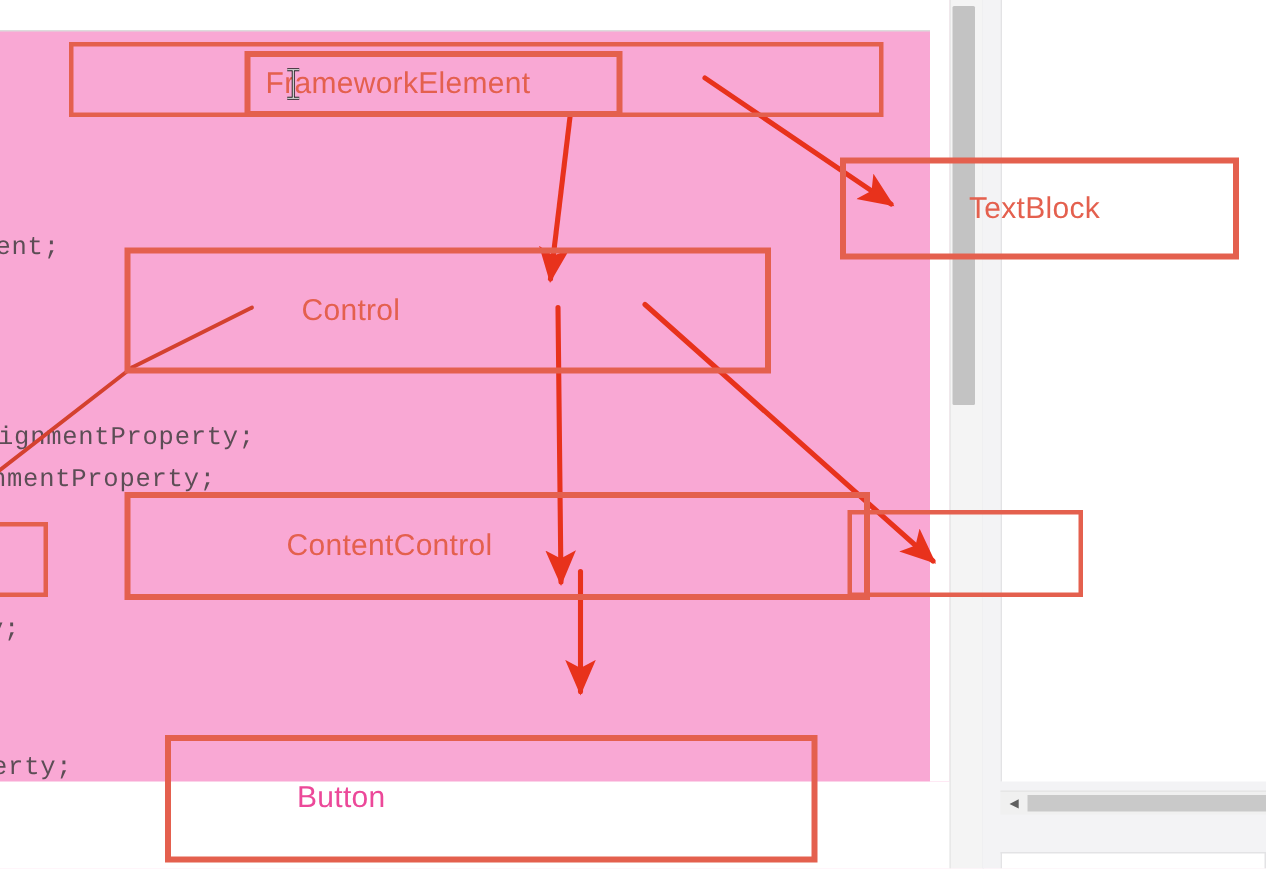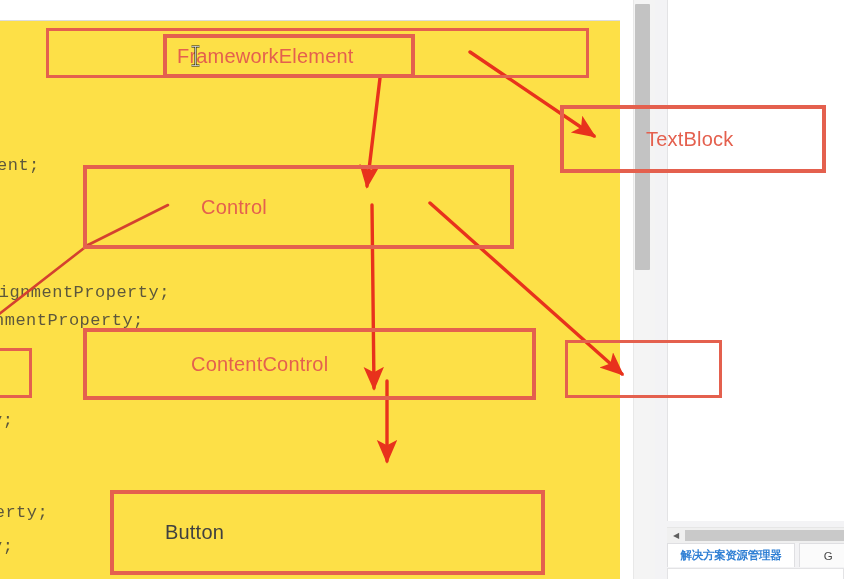--- a/index.html
+++ b/index.html
@@ -22,22 +22,22 @@
     height: 579px;
     overflow: hidden;
     background: #ffffff;
   }
 
   
   .editor-pane {
     position: absolute;
     left: 0; top: 0;
     width: 633px;
-    height: 579px;
-    background: #fde047;
+    height: 521px;
+    background: #f9a8d4;
     overflow: hidden;
   }
   .editor-toprule {
     position: absolute;
     left: 0; top: 20px;
     width: 620px;
     height: 1px;
     background: #dcdcdc;
   }
   .editor-topstrip {
@@ -250,24 +250,20 @@
     <div class="rp-inner">
       <div class="rp-ghost" style="left:46px; top:2px;">&nbsp;</div>
       <div class="rp-ghost" style="left:96px; top:3px;">&nbsp;</div>
     </div>
 
     <div class="rp-hscroll">
       <div class="rp-hscroll-btn">◀</div>
       <div class="rp-hscroll-thumb"></div>
     </div>
 
-    <div class="rp-tabstrip">
-      <div class="rp-tab active">解决方案资源管理器</div>
-      <div class="rp-tab secondary">G</div>
-    </div>
 
     <div class="rp-bottom-box"></div>
   </div>
 
   <div class="overlay">
     <svg width="844" height="579" viewBox="0 0 844 579" style="position:absolute; left:0; top:0;">
       <defs>
         <marker id="ah" markerWidth="9" markerHeight="9" refX="6.2" refY="3" orient="auto">
           <path d="M0,0 L7,3 L0,6 L1.6,3 z" fill="#e8321c"></path>
         </marker>
@@ -289,27 +285,27 @@
         <div class="anno-box thin" style="left: 46px; top: 28px; width: 543px; height: 50px; border-color: rgb(228, 96, 78);"></div>
         <div class="anno-box" style="left: 163px; top: 34px; width: 252px; height: 44px; border-color: rgb(228, 96, 78);">
           <span class="anno-label" style="margin-left: 10px; color: rgb(228, 96, 78);">FrameworkElement</span>
         </div>
         <div class="anno-box" style="left: 560px; top: 105px; width: 266px; height: 68px; border-color: rgb(228, 96, 78);">
           <span class="anno-label" style="margin-left: 82px; color: rgb(228, 96, 78); text-align: right;">TextBlock</span>
         </div>
         <div class="anno-box" style="left: 83px; top: 165px; width: 431px; height: 84px; border-color: rgb(228, 96, 78);">
           <span class="anno-label" style="margin-left: 114px; color: rgb(228, 96, 78); text-align: center;">Control</span>
         </div>
-        <div class="anno-box" style="left: 83px; top: 328px; width: 453px; height: 72px; border-color: rgb(228, 96, 78);">
+        <div class="anno-box" style="left: 83px; top: 328px; width: 497px; height: 72px; border-color: rgb(228, 96, 78);">
           <span class="anno-label" style="margin-left: 104px; color: rgb(228, 96, 78);">ContentControl</span>
         </div>
         <div class="anno-box thin" style="left: 565px; top: 340px; width: 157px; height: 58px; border-color: rgb(228, 96, 78);"></div>
         <div class="anno-box thin" style="left: -30px; top: 348px; width: 62px; height: 50px; border-color: rgb(228, 96, 78);"></div>
         <div class="anno-box" style="left: 110px; top: 490px; width: 435px; height: 85px; border-color: rgb(228, 96, 78);">
-          <span class="anno-label" style="margin-left: 51px; color: #404040;">Button</span>
+          <span class="anno-label" style="margin-left: 84px; color: #ec4899;">Button</span>
         </div>
       </div>
 
     <svg class="caret-cursor" id="ibeam" viewBox="0 0 11 22" style="left: 190px; top: 45px;">
       <path d="M1.5,1.5 h8 M5.5,1.5 v19 M1.5,20.5 h8" stroke="#1a1a1a" stroke-width="2" fill="none"></path>
       <path d="M1.5,1.5 h8 M5.5,1.5 v19 M1.5,20.5 h8" stroke="#ffffff" stroke-width="0.7" fill="none"></path>
     </svg>
   </div>
 
 </div>

